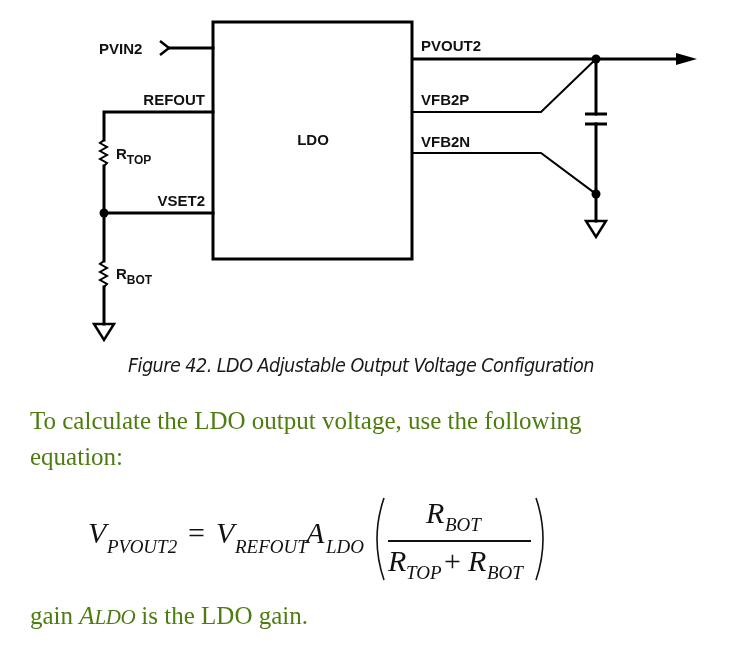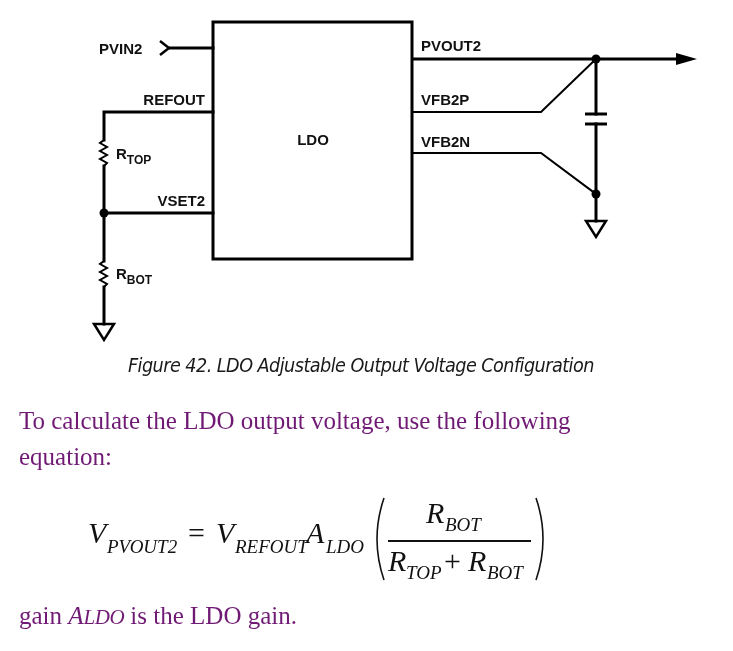--- a/index.html
+++ b/index.html
@@ -7,22 +7,22 @@
   #schematic { position: absolute; left: 0; top: 0; }
   .lbl { font-family: "Liberation Sans", sans-serif; font-weight: bold; font-size: 15px; fill: #111; }
   .sub { font-size: 12px; }
   .caption {
     position: absolute; left: 128px; top: 354px;
     font-family: "DejaVu Sans", sans-serif; font-style: italic;
     font-size: 19px; color: #1a1a1a; letter-spacing: -0.6px;
     transform: scaleX(0.93); transform-origin: left top; white-space: nowrap;
   }
   .body-text {
-    position: absolute; left: 19px;
-    font-family: "Liberation Serif", serif; font-size: 25px; color: #701a75;
+    position: absolute; left: 30px;
+    font-family: "Liberation Serif", serif; font-size: 25px; color: #4d7c0f;
     line-height: 36px; white-space: nowrap;
   }
   #para1 { top: 403px; }
   #para1b { top: 439px; text-align: center; }
   #para2 { top: 598px; }
   .eq {
     position: absolute; left: 88px; top: 494px; height: 90px;
     font-family: "Liberation Serif", serif; color: #111;
   }
   .eq .it { font-style: italic; }

